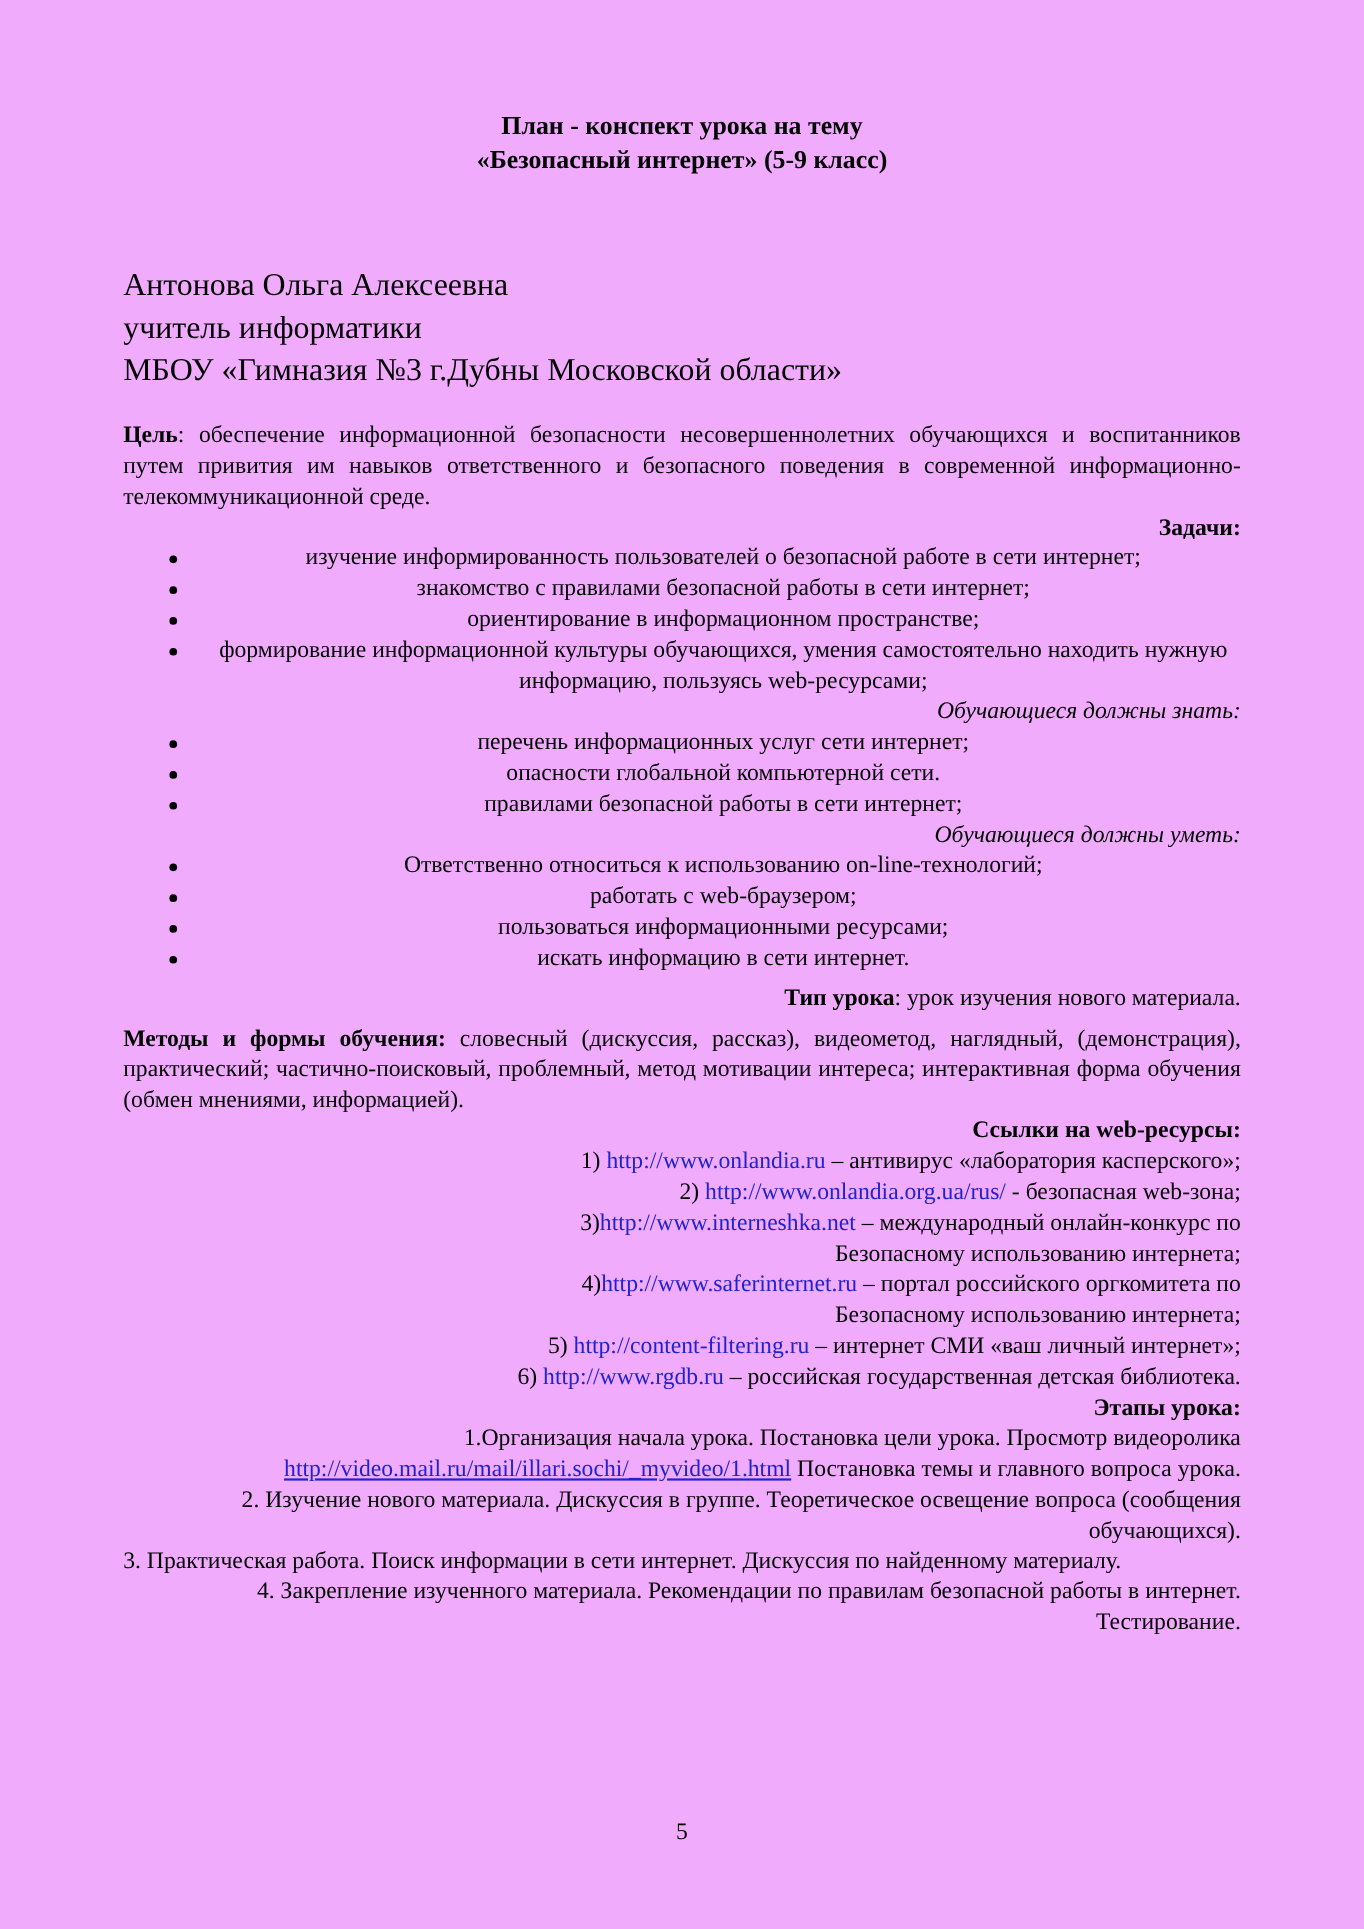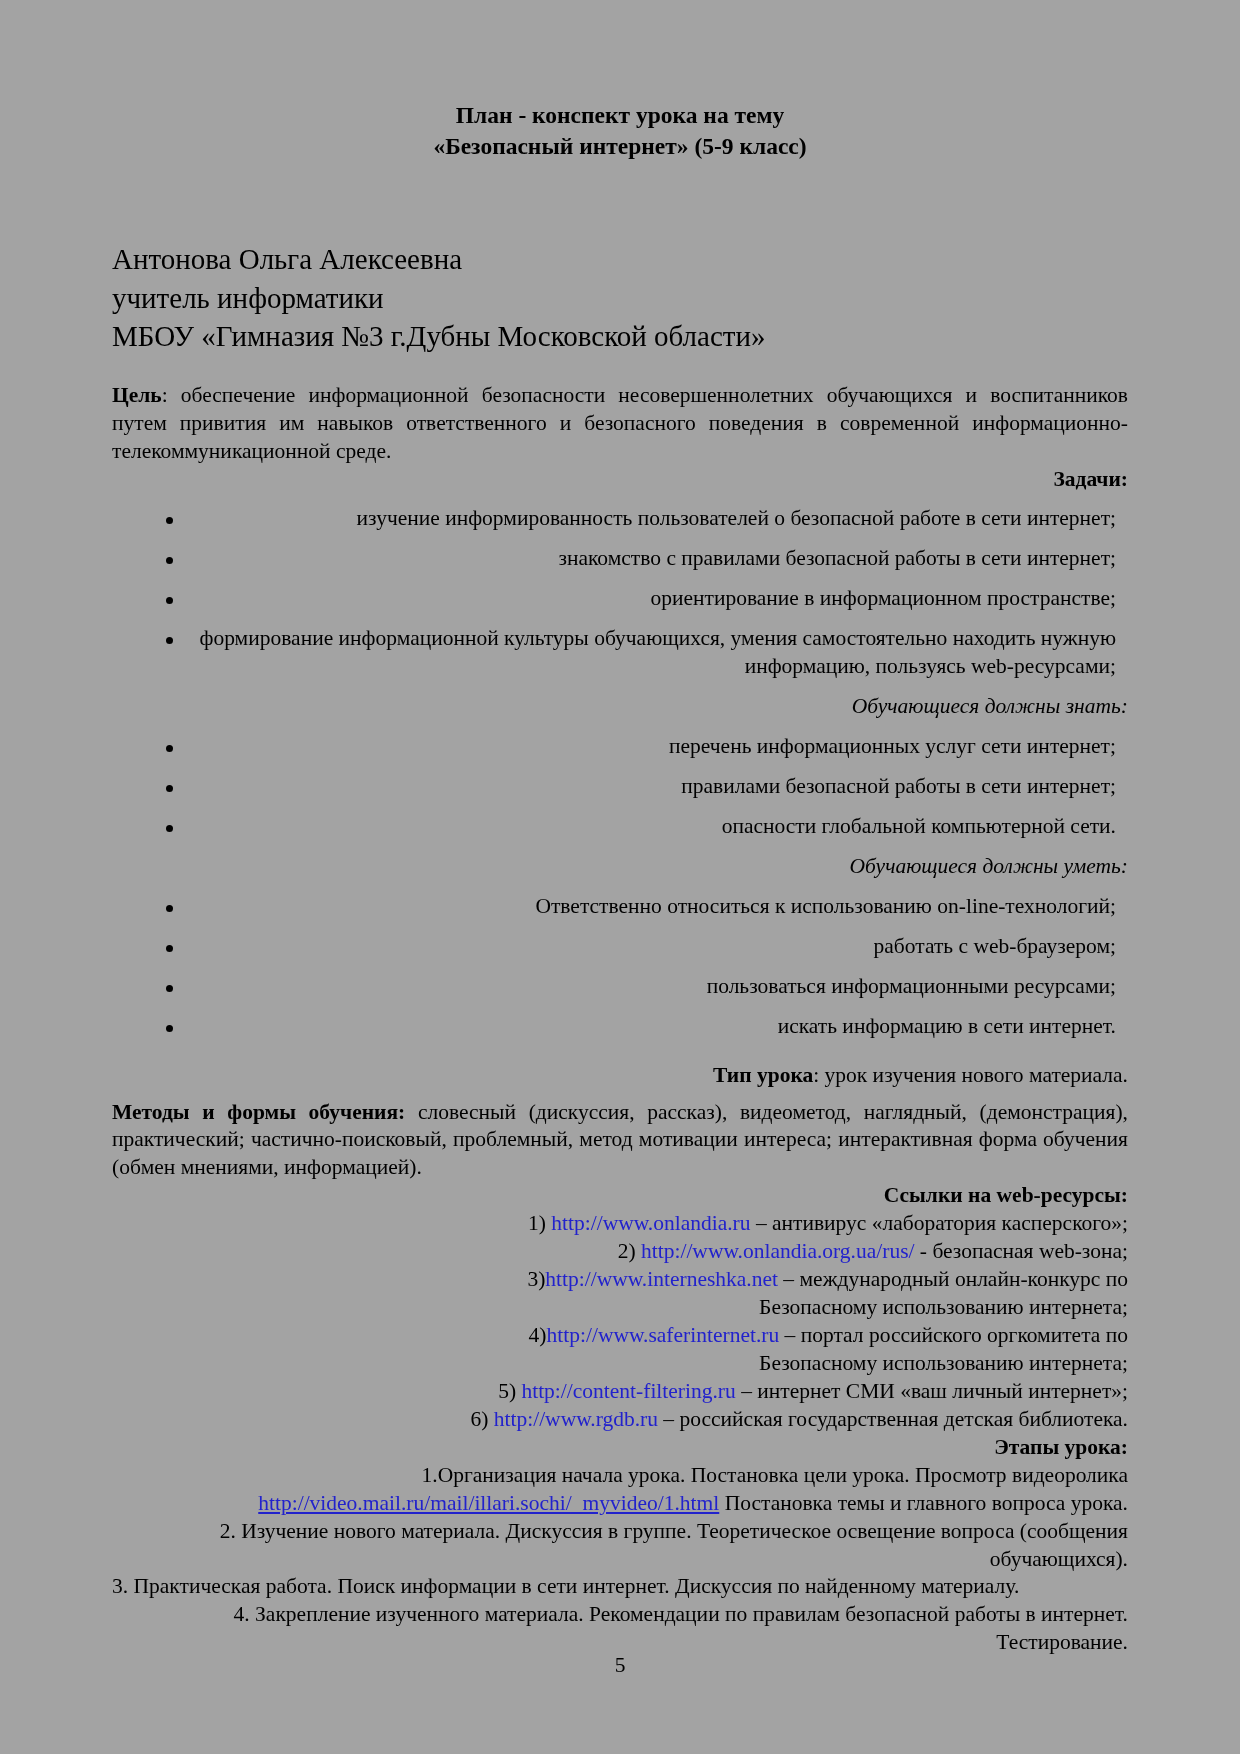--- a/index.html
+++ b/index.html
@@ -4,21 +4,21 @@
 <style>
   html, body {
     margin: 0;
     padding: 0;
     background: #ffffff;
   }
   .page {
     position: relative;
     width: 1240px;
     height: 1754px;
-    background: #a3a3a3;
+    background: #f0abfc;
     box-sizing: border-box;
     padding: 100px 112px 40px 112px;
     font-family: "Liberation Serif", "DejaVu Serif", serif;
     font-size: 21.5px;
     line-height: 1.30;
     color: #000000;
     overflow: hidden;
   }
 
   .title-block {
@@ -55,23 +55,23 @@
   .i { font-style: italic; }
 
   ul.bullets {
     list-style: none;
     margin: 0;
     padding: 0;
   }
   ul.bullets > li {
     position: relative;
     padding-left: 75px;
-    margin: 12px;
+    margin: 0;
     line-height: 1.30;
-    text-align: right;
+    text-align: center;
     font-family: Liberation Serif, serif;
   }
   ul.bullets > li::before {
     content: "";
     position: absolute;
     left: 42px;
     top: 12px;
     width: 7px;
     height: 7px;
     background: #000000;
@@ -123,22 +123,22 @@
     <li>изучение информированность пользователей о безопасной работе в сети интернет;</li>
     <li>знакомство с правилами безопасной работы в сети интернет;</li>
     <li>ориентирование  в информационном пространстве;</li>
     <li>формирование информационной культуры обучающихся, умения самостоятельно находить нужную информацию, пользуясь web-ресурсами;</li>
   </ul>
 
   <p class="para-left i">Обучающиеся должны знать:</p>
 
   <ul class="bullets">
     <li>перечень информационных услуг сети интернет;</li>
+    <li>опасности глобальной компьютерной сети.</li>
     <li>правилами безопасной работы в сети интернет;</li>
-    <li>опасности глобальной компьютерной сети.</li>
   </ul>
 
   <p class="para-left i">Обучающиеся должны уметь:</p>
 
   <ul class="bullets">
     <li>Ответственно относиться к использованию on-line-технологий;</li>
     <li>работать с web-браузером;</li>
     <li>пользоваться информационными ресурсами;</li>
     <li>искать информацию в сети интернет.</li>
   </ul>

